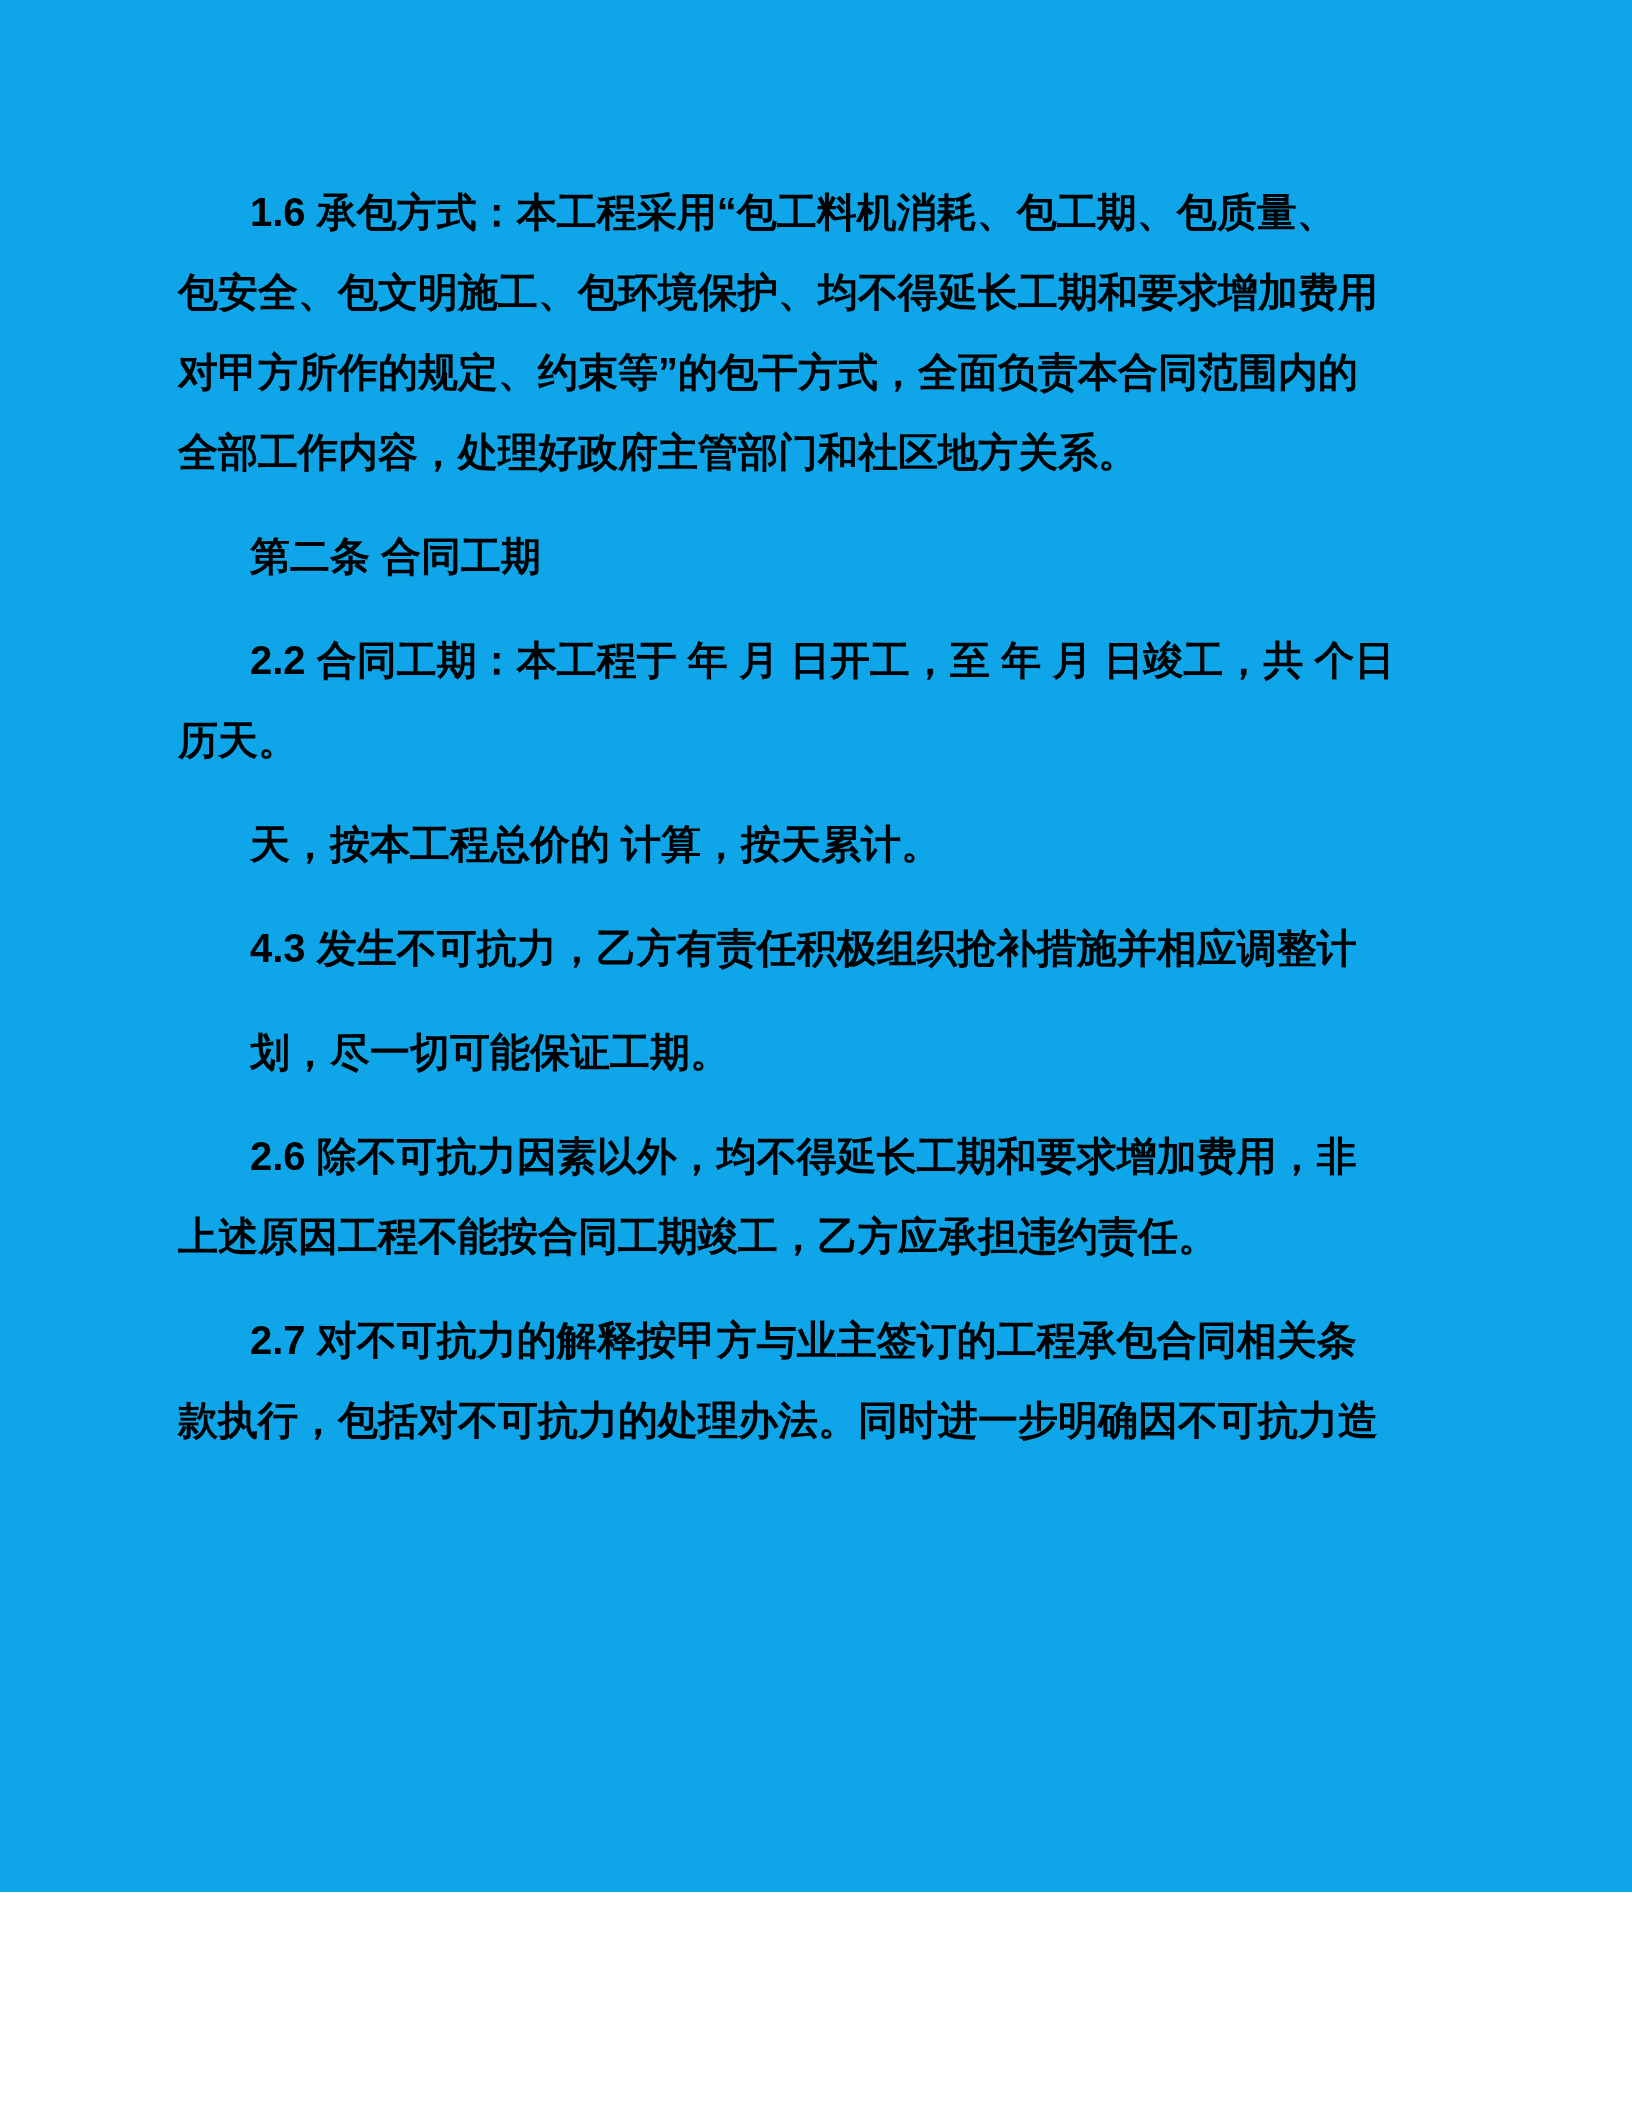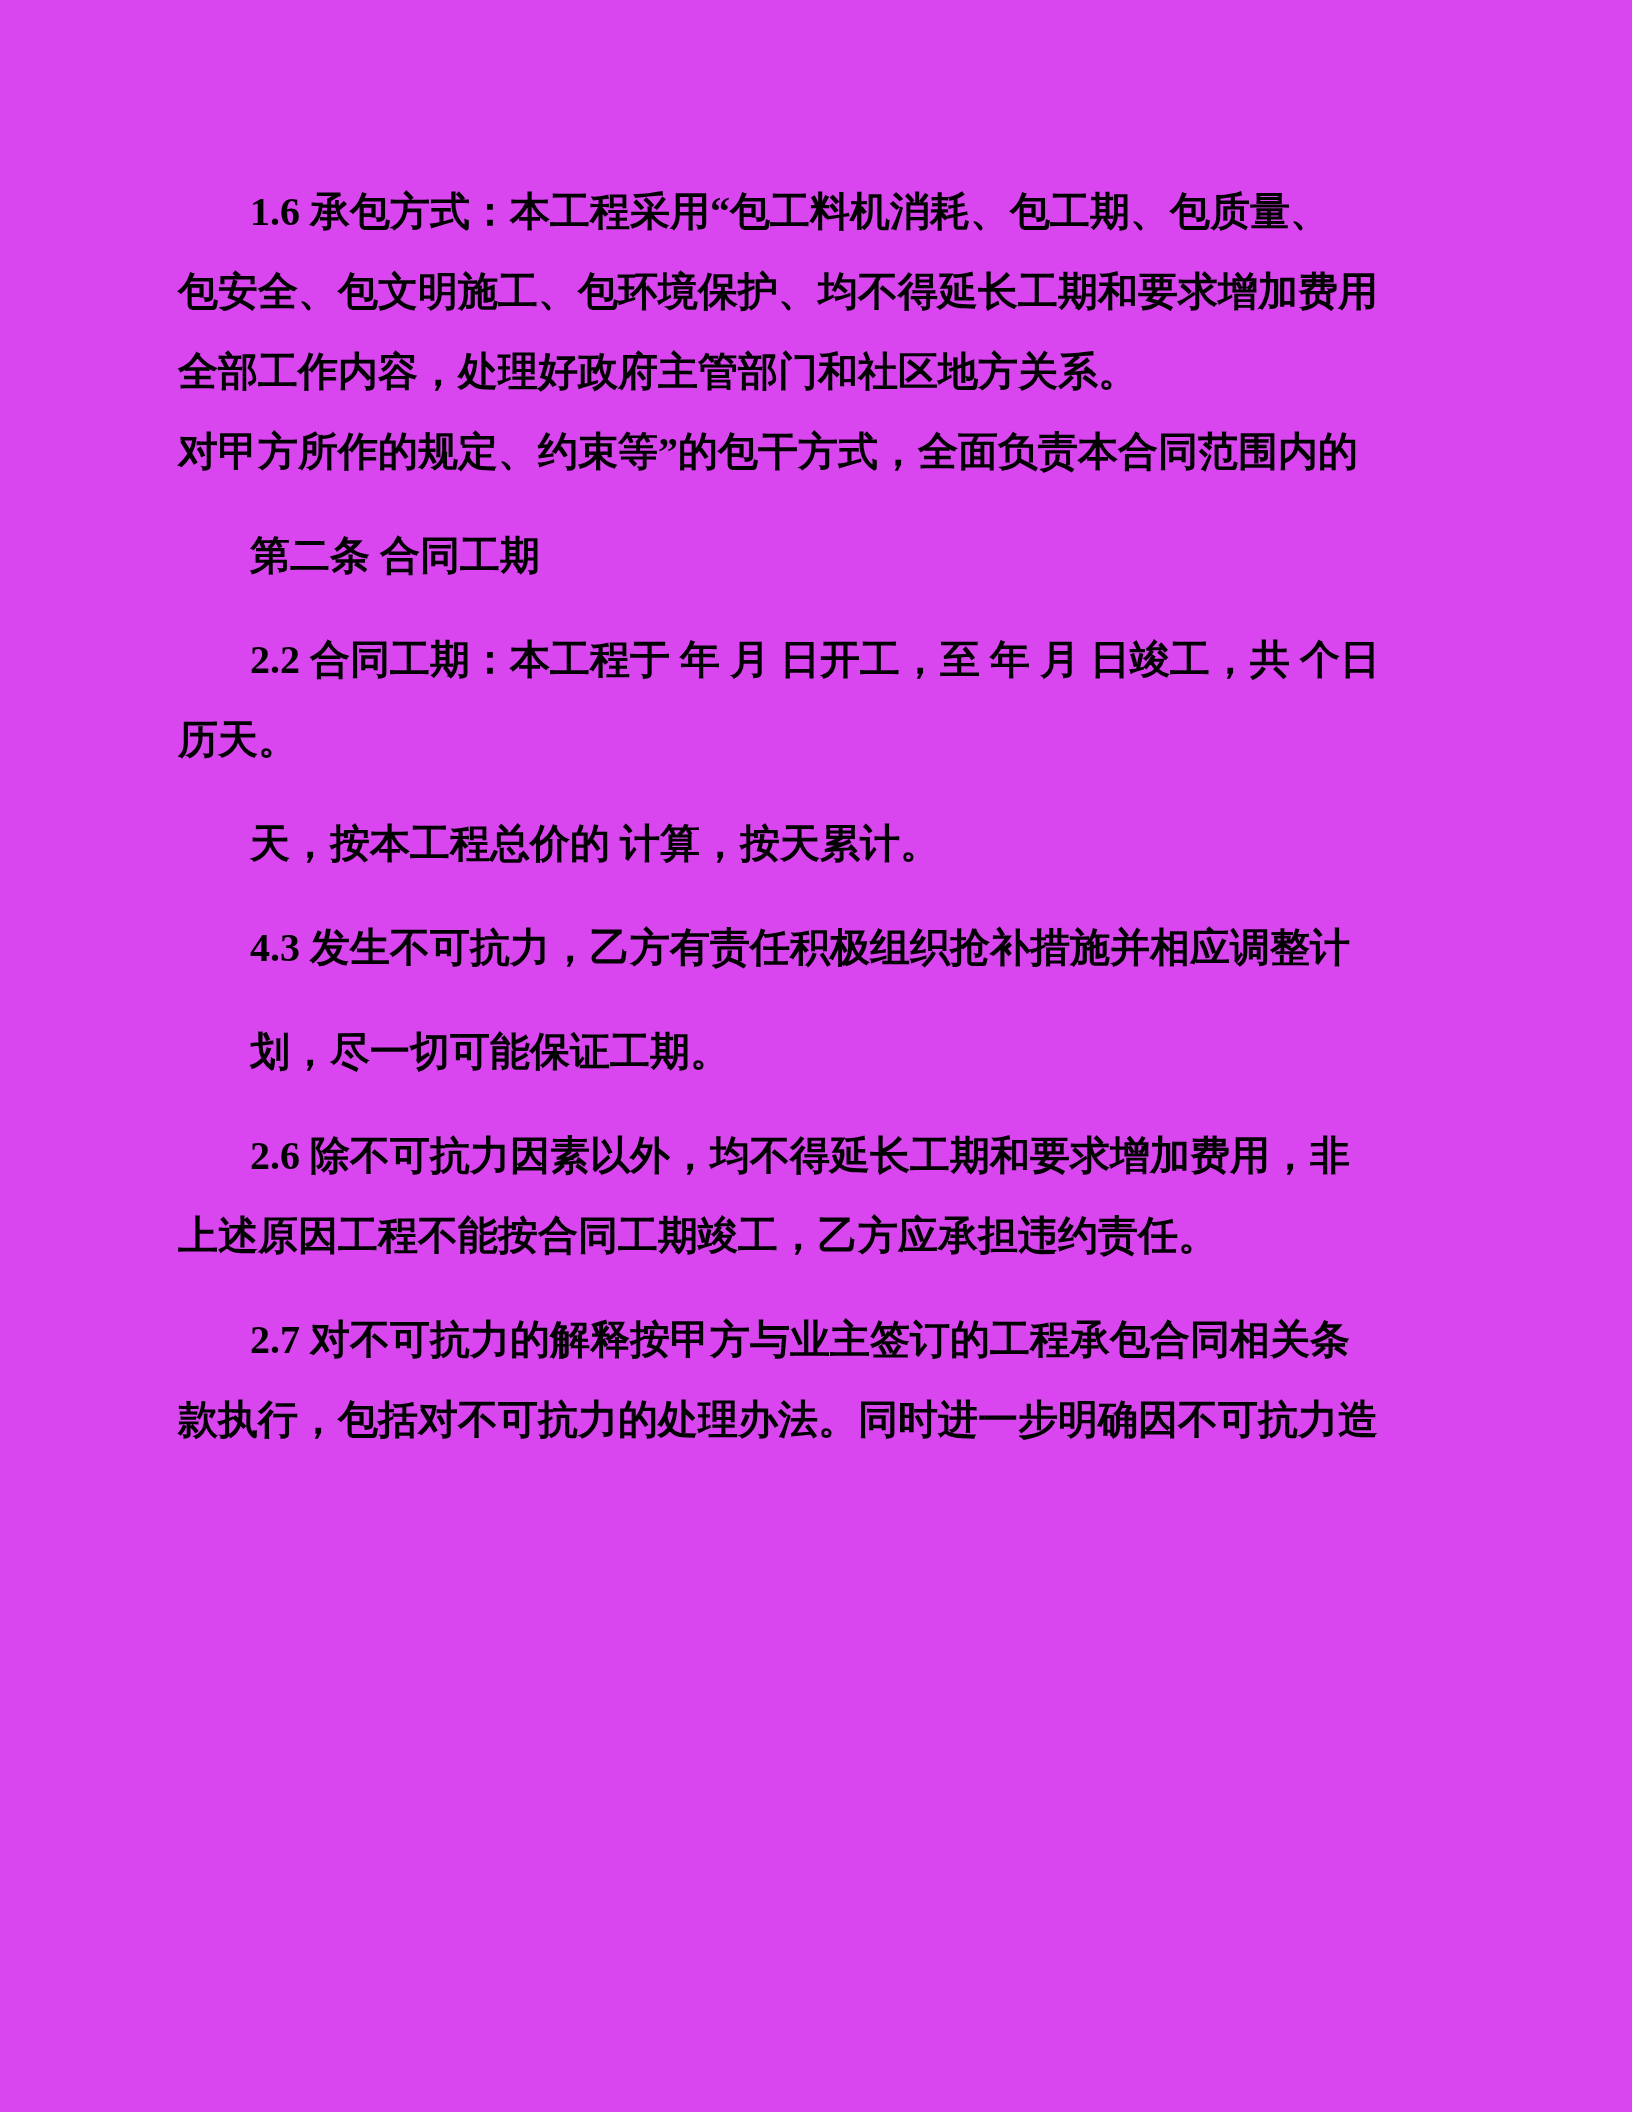--- a/index.html
+++ b/index.html
@@ -3,24 +3,24 @@
 <meta charset="utf-8">
 <style>
   html, body {
     margin: 0;
     padding: 0;
     background: #ffffff;
   }
   .page {
     position: relative;
     width: 1632px;
-    height: 2112px;
-    background: #d946ef;
+    height: 1892px;
+    background: #0ea5e9;
     overflow: hidden;
-    font-family: Liberation Serif, serif;
+    font-family: Liberation Sans, sans-serif;
   }
   .doc-body {
     position: absolute;
     left: 178px;
     top: 172px;
     width: 1240px;
     color: #000000;
     font-size: 40px;
     font-weight: 700;
   }
@@ -42,22 +42,22 @@
 </style>
 </head>
 <body>
 
 <div class="page">
   <div class="doc-body">
 
     <p class="para">
       <span class="line indent">1.6 承包方式：本工程采用“包工料机消耗、包工期、包质量、</span>
       <span class="line">包安全、包文明施工、包环境保护、均不得延长工期和要求增加费用</span>
+      <span class="line">对甲方所作的规定、约束等”的包干方式，全面负责本合同范围内的</span>
       <span class="line">全部工作内容，处理好政府主管部门和社区地方关系。</span>
-      <span class="line">对甲方所作的规定、约束等”的包干方式，全面负责本合同范围内的</span>
     </p>
 
     <p class="para">
       <span class="line indent">第二条 合同工期</span>
     </p>
 
 
     <p class="para">
       <span class="line indent">2.2 合同工期：本工程于 年 月 日开工，至 年 月 日竣工，共 个日</span>
       <span class="line">历天。</span>

